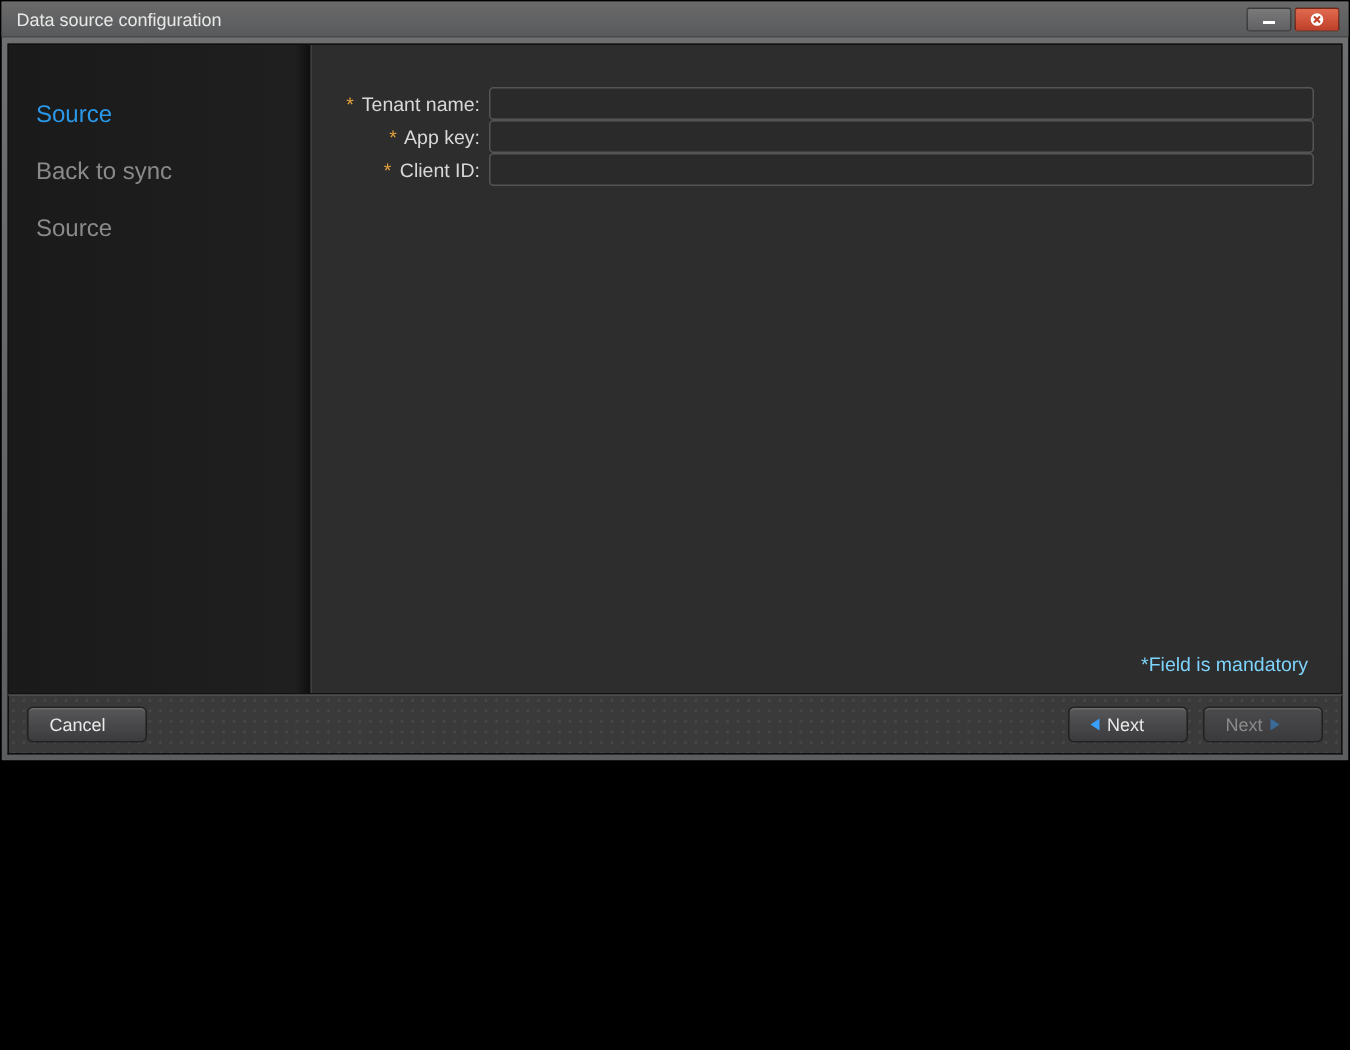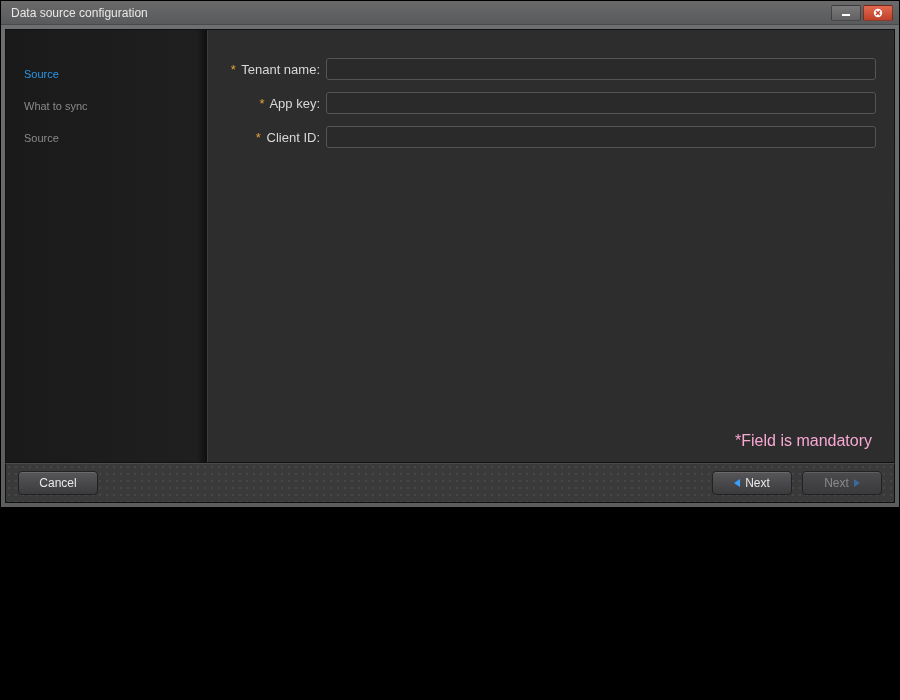--- a/index.html
+++ b/index.html
@@ -47,21 +47,21 @@
 
   
   .sidebar {
     width: 202px;
     background: linear-gradient(to right, #1a1a1a 0%, #1f1f1f 95%, #0e0e0e 100%);
     border-right: 1px solid #3e3e3e;
     padding-top: 28px;
   }
   .side-item {
     padding: 10px 18px;
-    font-size: 11px;
+    font-size: 16px;
     color: #8a8a8a;
     cursor: default;
   }
   .side-item.link { color: #2a97e8; cursor: pointer; }
   .side-item.active {
     background: linear-gradient(#1d8ae6, #0f67c4);
     color: #fff; font-weight: bold;
     border-top-right-radius: 16px;
     border-bottom-right-radius: 16px;
     margin-right: -8px;
@@ -71,21 +71,20 @@
 
   
   .main {
     flex: 1;
     position: relative;
     padding: 28px 18px 10px 0;
   }
   .form { width: 100%; }
   .row {
     display: flex; align-items: center;
-    margin-bottom: 12px;
   }
   .label {
     width: 118px;
     text-align: right;
     color: #d8d8d8;
     font-size: 13px;
     padding-right: 6px;
     white-space: nowrap;
   }
   .label .ast { color: #e6a23c; margin-right: 2px; }
@@ -97,22 +96,22 @@
     border-radius: 3px;
     color: #ddd;
     padding: 0 6px;
     font-size: 12px;
     outline: none;
   }
 
   .mandatory-note {
     position: absolute;
     right: 22px; bottom: 12px;
-    color: #f9a8d4;
-    font-size: 16px;
+    color: #7dd3fc;
+    font-size: 13px;
   }
 
   
   .footer {
     height: 40px;
     margin: 0 4px 4px 4px;
     background-color: #3a3a3a;
     background-image: radial-gradient(circle at 3px 3px, #474747 1px, transparent 1px);
     background-size: 7px 7px;
     border: 1px solid #111;
@@ -123,21 +122,21 @@
   }
   .spacer { flex: 1; }
   .btn {
     min-width: 80px; height: 24px;
     padding: 0 14px;
     border: 1px solid #222;
     border-radius: 4px;
     background: linear-gradient(#575759, #3b3b3d);
     color: #e9e9e9;
     font-size: 12px;
-    display: inline-flex; align-items: center; justify-content: center;
+    display: inline-flex; align-items: center; justify-content: flex-start;
     gap: 5px;
     box-shadow: inset 0 1px 0 rgba(255,255,255,.12);
     cursor: pointer;
   }
   .btn.disabled {
     background: linear-gradient(#4b4b4d, #3a3a3c);
     color: #8a8a8a;
     cursor: default;
   }
   .chev { display:inline-block; width:0;height:0; }
@@ -162,21 +161,21 @@
         <line x1="3" y1="3" x2="7" y2="7" stroke="#c0402a" stroke-width="1.4"></line>
         <line x1="7" y1="3" x2="3" y2="7" stroke="#c0402a" stroke-width="1.4"></line>
       </svg>
     </span>
   </div>
 
   <div class="client">
 
     <div class="sidebar">
       <div class="side-item link">Source</div>
-      <div class="side-item">What to sync</div>
+      <div class="side-item">Back to sync</div>
       <div class="side-item">Source</div>
     </div>
 
     <div class="main">
       <div class="form">
 
         <div class="row">
           <span class="label">
             <span class="ast">*</span>
             <span>Tenant name:</span>

